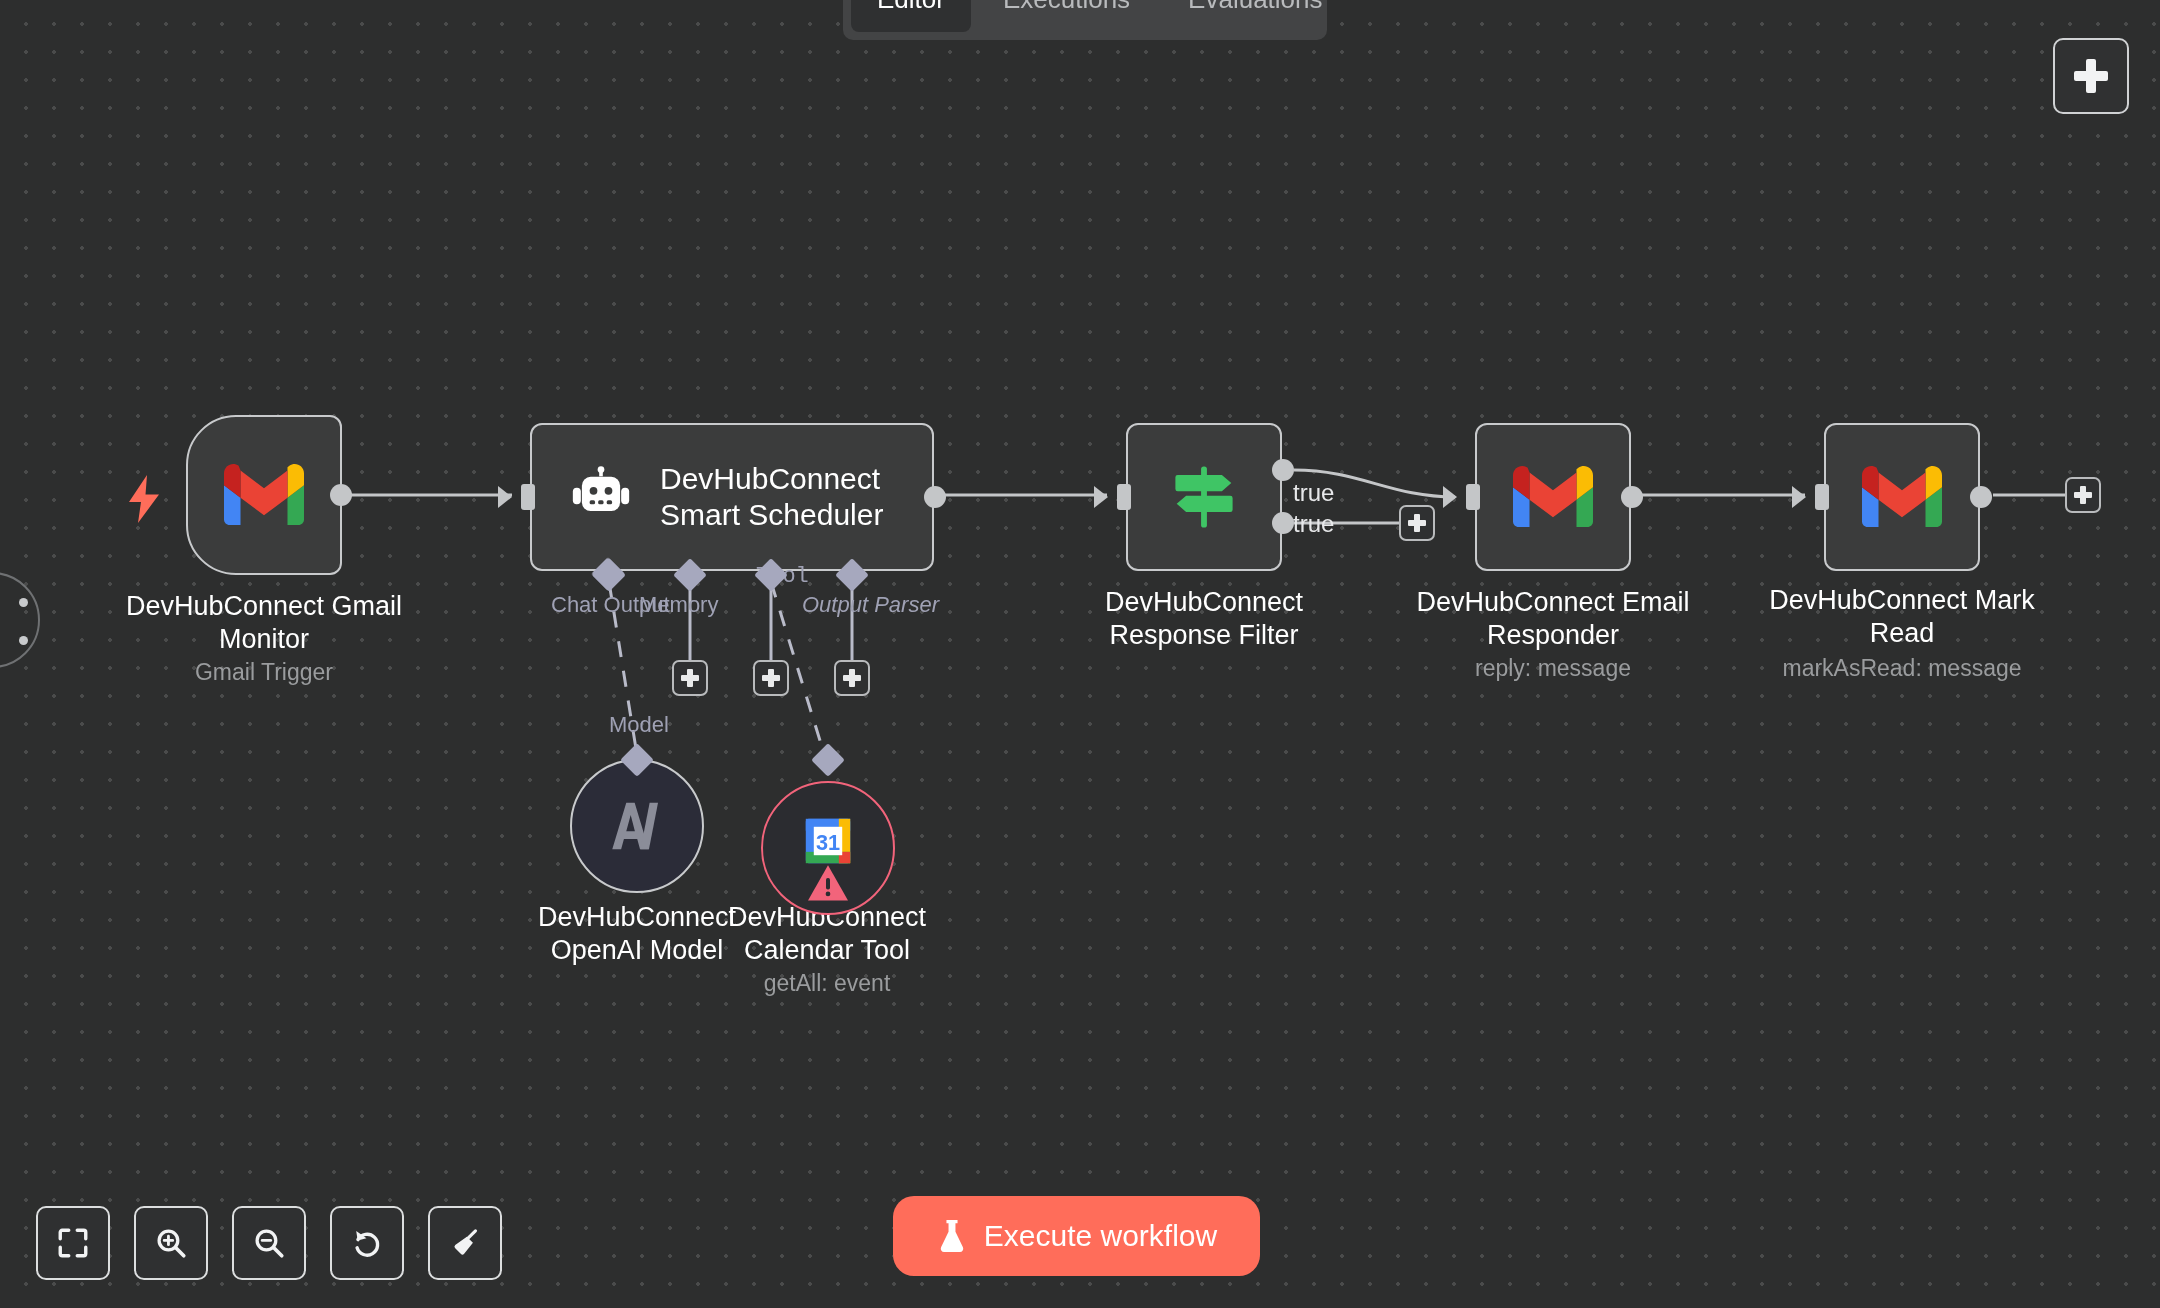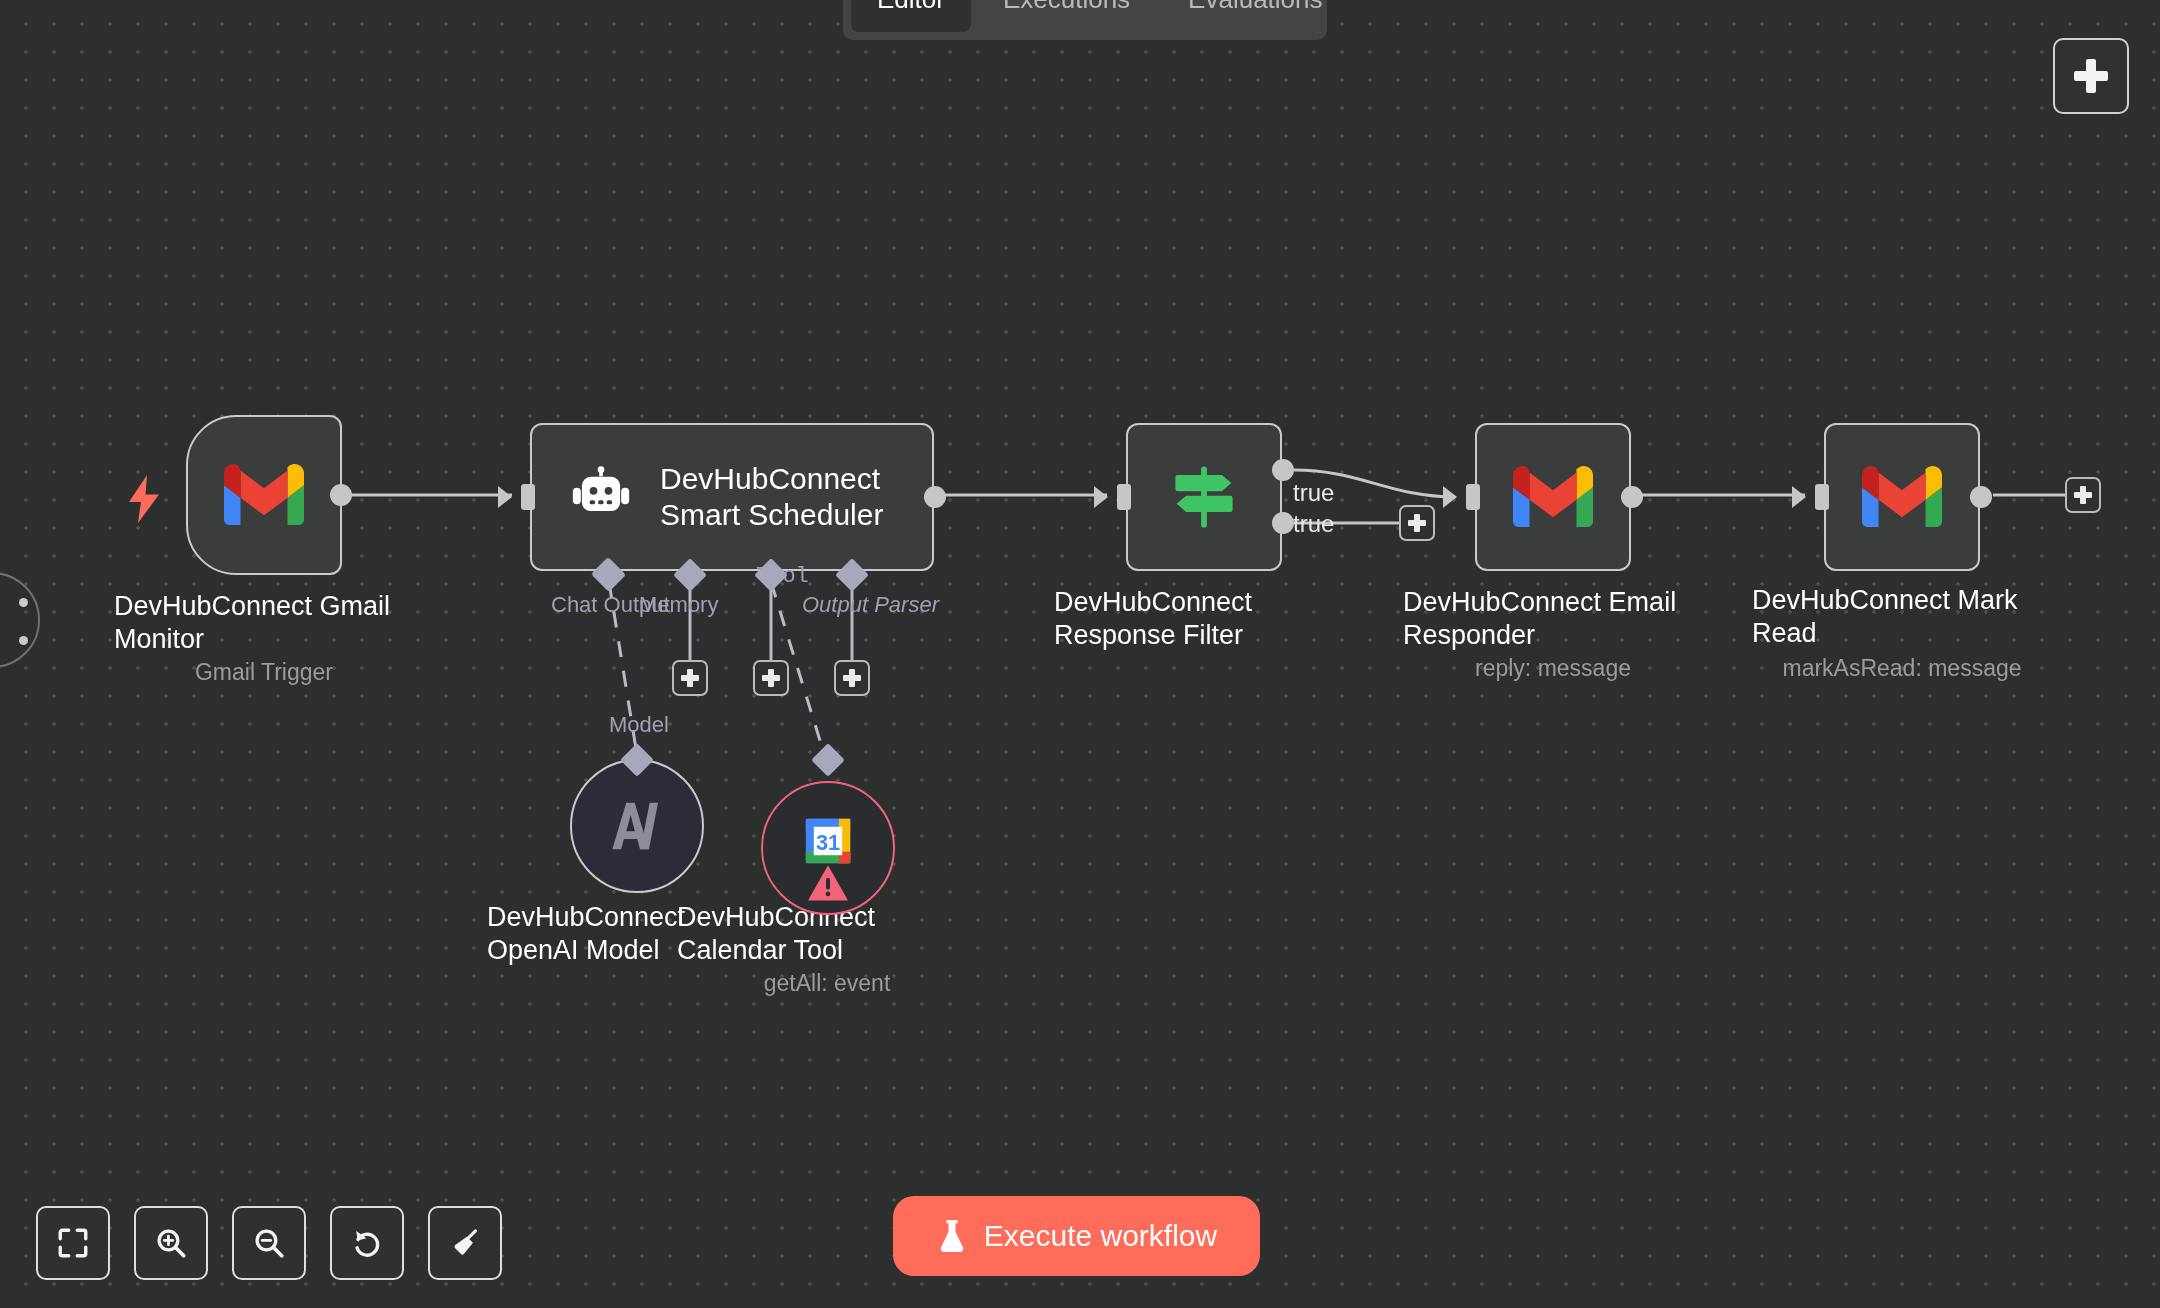--- a/index.html
+++ b/index.html
@@ -71,21 +71,21 @@
     background: #3b3c3c;
     border: 2.5px solid #c8cacc;
     display: flex; align-items: center; justify-content: center;
     border-radius: 12px;
   }
   .node-box.trigger { border-radius: 50px 12px 12px 50px; }
   .node-caption {
     position: absolute;
     left: 50%;
     transform: translateX(-50%);
-    text-align: left;
+    text-align: center;
     color: #ffffff;
     font-size: 27px;
     line-height: 33px;
     white-space: pre-line;
     width: 300px;
   }
   .node-sub {
     position: absolute;
     left: 50%;
     transform: translateX(-50%);

